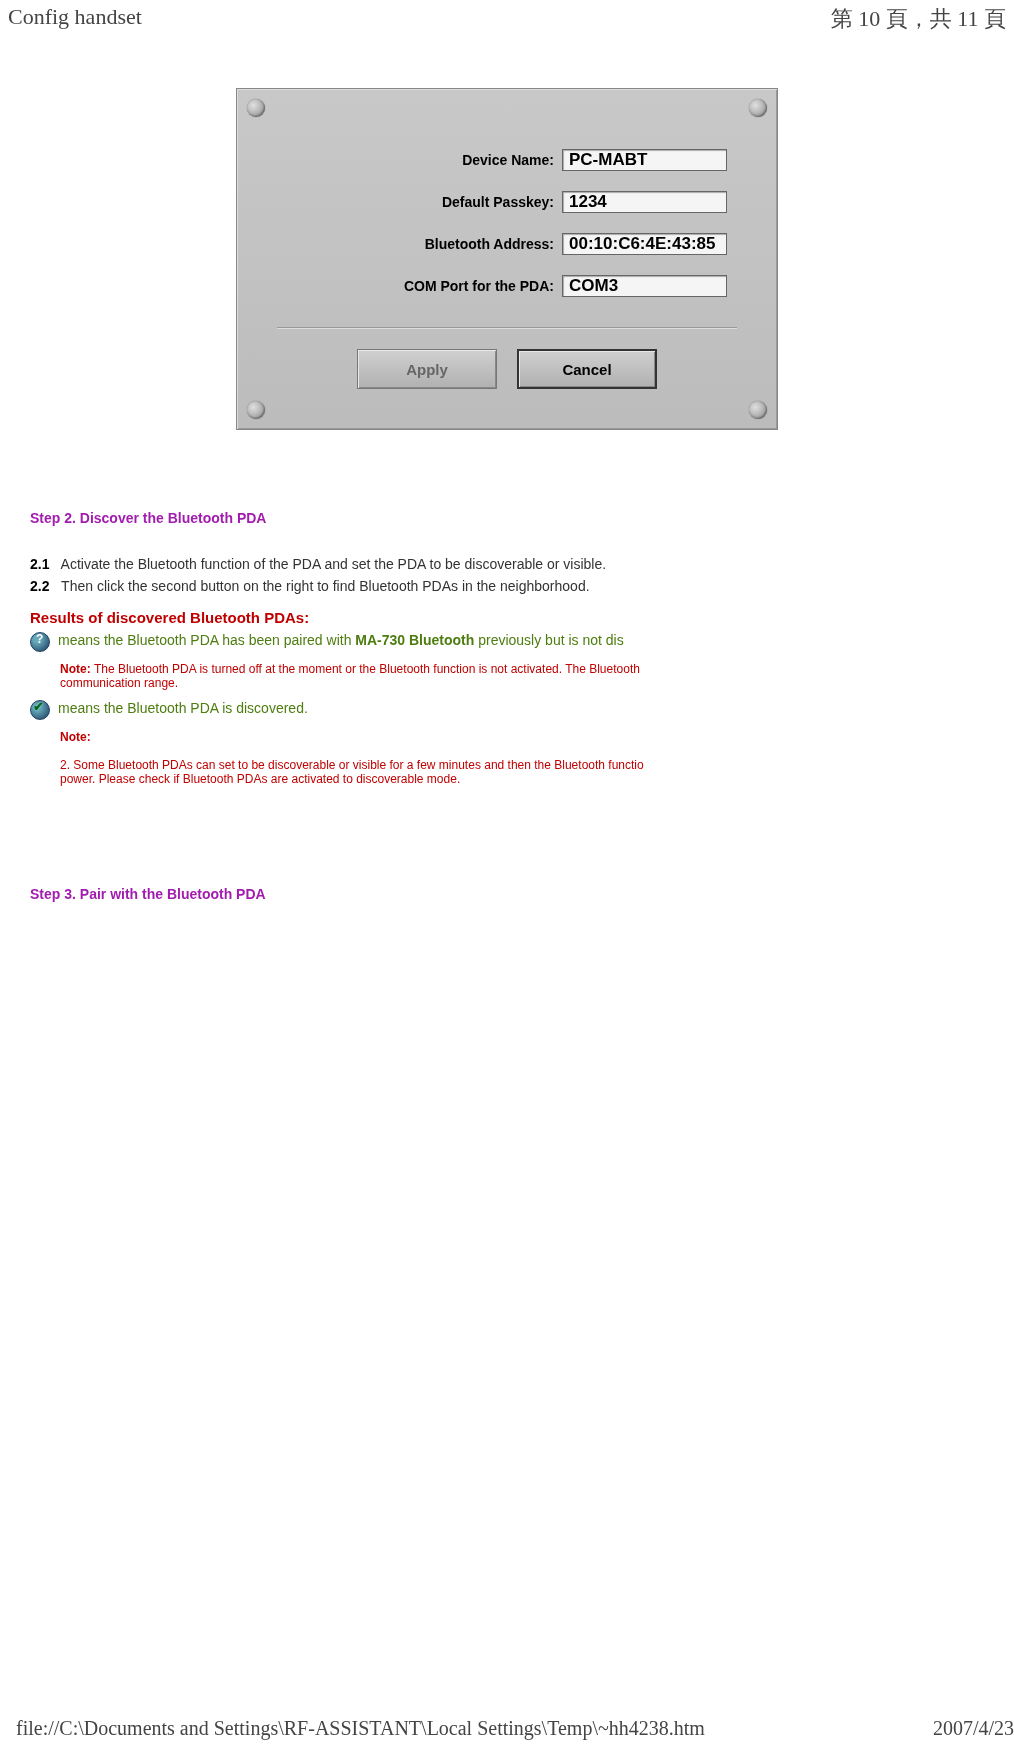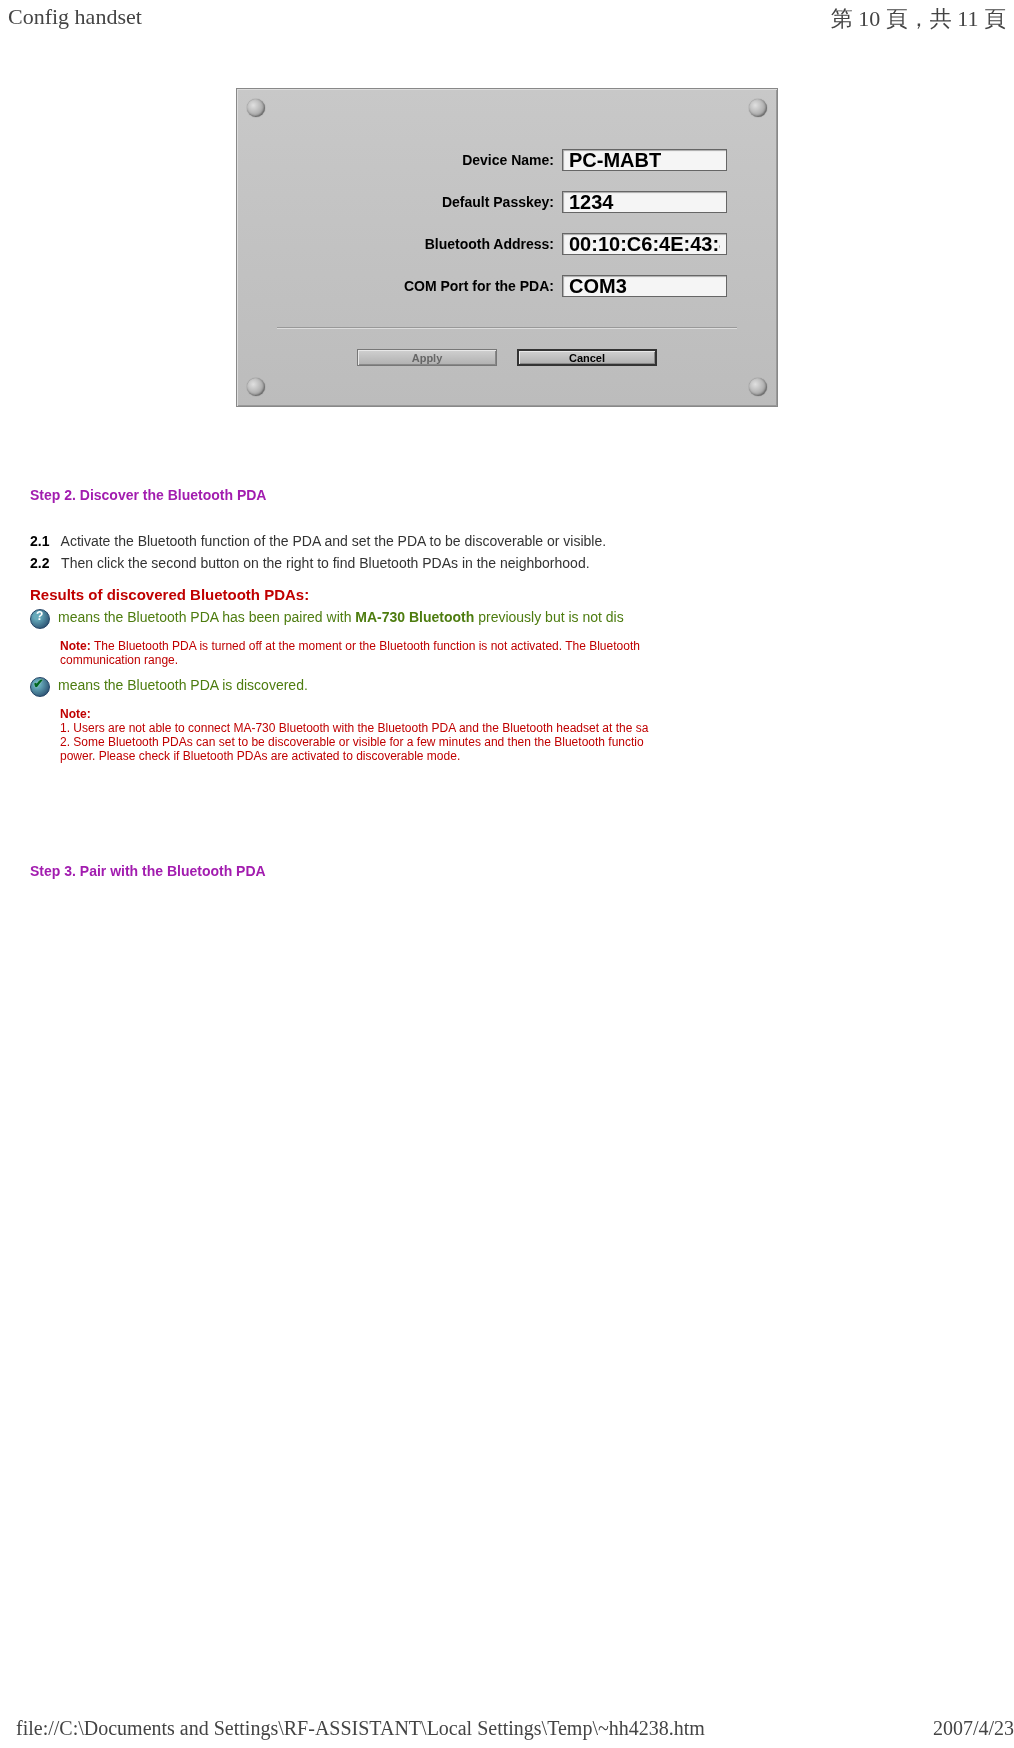--- a/index.html
+++ b/index.html
@@ -61,44 +61,44 @@
     }
     .form-input {
       width: 165px;
       height: 22px;
       background: #f5f5f5;
       border: 1px solid #666;
       box-shadow: inset 1px 1px 1px #aaa;
       padding: 8px 6px;
       font-family: Arial, sans-serif;
       font-weight: bold;
-      font-size: 20px;
+      font-size: 17px;
       box-sizing: border-box;
     }
     .dialog-hr {
       border: none;
       border-top: 1px solid #999;
       border-bottom: 1px solid #ddd;
       margin: 30px 20px 20px 20px;
     }
     .button-row {
       display: flex;
       justify-content: center;
       gap: 20px;
       margin-bottom: 20px;
     }
     .btn {
       width: 140px;
-      height: 17px;
+      height: 40px;
       background: linear-gradient(to bottom, #d0d0d0, #b0b0b0);
       border: 1px solid #777;
       box-shadow: inset 1px 1px 0 #e8e8e8, inset -1px -1px 0 #888;
       font-family: Arial, sans-serif;
       font-weight: bold;
-      font-size: 11px;
+      font-size: 15px;
       color: #666;
       cursor: pointer;
     }
     .btn.default {
       border: 2px solid #333;
       color: #000;
     }
     .content {
       padding: 0 30px 0 30px;
       font-family: Verdana, Arial, sans-serif;
@@ -261,21 +261,21 @@
     <span>communication range.</span>
   </div>
 
   <div class="icon-line">
     <div class="small-icon check"></div>
     <span>means the Bluetooth PDA is discovered.</span>
   </div>
 
   <div class="note">
     <span class="label">Note:</span><br>
-    <span>1. Users are not able to connect MA-730 Bluetooth with the Bluetooth PDA and the Bluetooth headset at the sa</span><br>
+    <br>
     <span>2. Some Bluetooth PDAs can set to be discoverable or visible for a few minutes and then the Bluetooth functio</span><br>
     <span>power. Please check if Bluetooth PDAs are activated to discoverable mode.</span>
   </div>
 
   <h2 style="margin-top:100px">Step 3. Pair with the Bluetooth PDA</h2>
 </div>
 
 <div class="footer">
   <span>file://C:\Documents and Settings\RF-ASSISTANT\Local Settings\Temp\~hh4238.htm</span>
   <span>2007/4/23</span>

